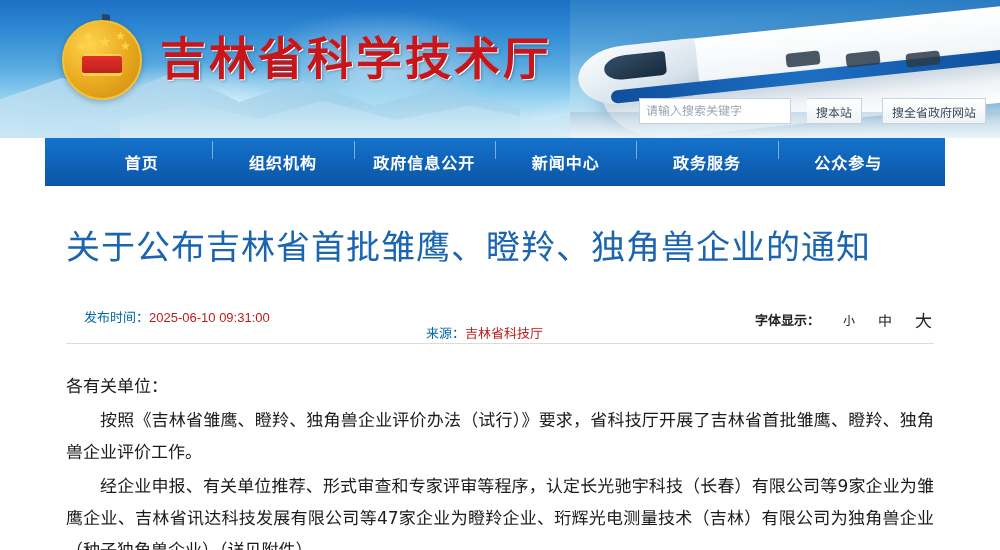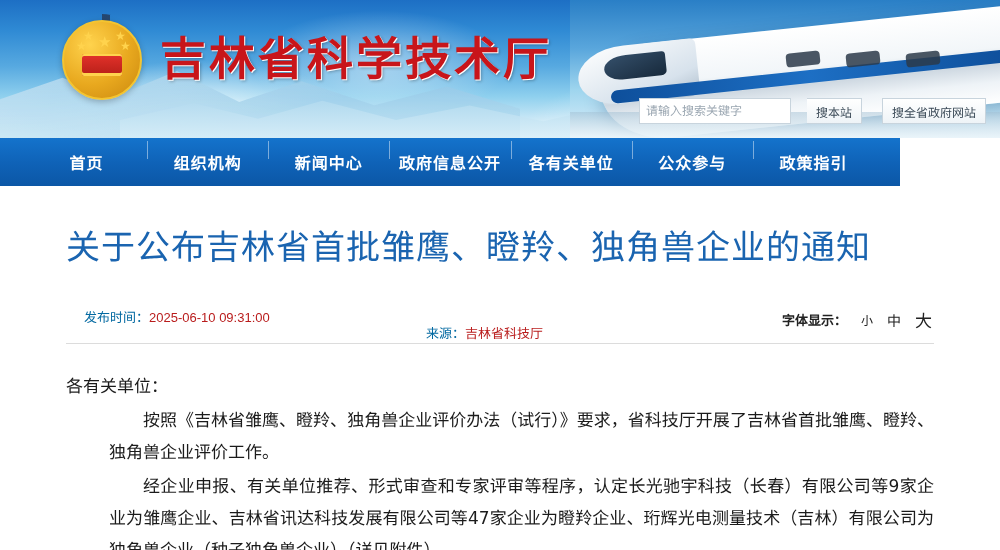--- a/index.html
+++ b/index.html
@@ -149,20 +149,21 @@
     display: flex; align-items: center; font-family: "Liberation Sans", sans-serif;
   }
   .btn-gov { border-left: 1px solid #c8d4dd; margin-left: 4px; }
 
   
   .nav {
     width: 900px; height: 48px;
     background: linear-gradient(180deg, #1473cc 0%, #0f63b8 50%, #0b57a6 100%);
     display: flex; align-items: center; justify-content: space-between;
     padding: 0 26px;
+    margin-left: 45px;
   }
   .nav-item {
     position: relative; flex: 1; text-align: center;
     color: #ffffff; font-size: 16px; font-weight: 700; letter-spacing: 1px;
     cursor: pointer; white-space: nowrap;
     font-family: "DejaVu Sans", "Liberation Sans", sans-serif;
   }
   .nav-item + .nav-item::before {
     content: ""; position: absolute; left: 0; top: -9px;
     width: 1px; height: 18px; background: rgba(255,255,255,.45);
@@ -177,37 +178,37 @@
   }
 
   .meta {
     margin-top: 38px; position: relative; height: 26px;
     font-size: 13px; color: #444;
   }
   .meta .m-label { color: #0369a1; }
   .meta .m-value { color: #b91c1c; }
   .meta-left   { position: absolute; left: 18px;  top: 0; }
   .meta-center { position: absolute; left: 360px; top: 16px; }
-  .meta-right  { position: absolute; right: 2px;  top: 0; display: flex; align-items: center; gap: 14px;}
+  .meta-right  { position: absolute; right: 2px;  top: 0; display: flex; align-items: center; gap: 23px;}
   .fs-label { font-weight: 700; color: #222; }
   .fs-opt { color: #222; cursor: pointer; }
   .fs-opt.small { font-size: 12px; }
   .fs-opt.mid   { font-size: 14px; }
   .fs-opt.big   { font-size: 17px; }
 
   .divider { margin: 10px 0 0 0; border-top: 1px solid #dcdcdc; }
 
   .body { margin-top: 26px; }
   .body p {
     margin: 0 0 2px 0;
     font-size: 17px; line-height: 32px; color: #1b1b1b;
     font-family: "DejaVu Sans", "Liberation Sans", sans-serif;
     text-align: justify;
   }
-  .body p.indent { text-indent: 2em; margin-left: 43px; }
+  .body p.indent { text-indent: 2em; }
 </style>
 </head>
 <body>
 
 <div class="page">
 
   <div class="banner">
     <div class="cloud c1"></div>
     <div class="cloud c2"></div>
     <div class="cloud c3"></div>
@@ -243,25 +244,24 @@
     <div class="search-group">
       <input class="search-input" type="text" placeholder="请输入搜索关键字" style="">
       <button class="btn-search">搜本站</button>
       <button class="btn-gov">搜全省政府网站</button>
     </div>
   </div>
 
   <div class="nav">
     <div class="nav-item">首页</div>
     <div class="nav-item">组织机构</div>
+    <div class="nav-item">政府信息公开</div>
     <div class="nav-item">新闻中心</div>
-    <div class="nav-item">政府信息公开</div>
-    <div class="nav-item">各有关单位</div>
+    <div class="nav-item">政务服务</div>
     <div class="nav-item">公众参与</div>
-    <div class="nav-item">政策指引</div>
   </div>
 
   <div class="article">
     <h1 class="art-title">关于公布吉林省首批雏鹰、瞪羚、独角兽企业的通知</h1>
 
     <div class="meta">
       <div class="meta-left">
         <span class="m-label">发布时间：</span><span class="m-value">2025-06-10 09:31:00</span>
       </div>
       <div class="meta-center">

